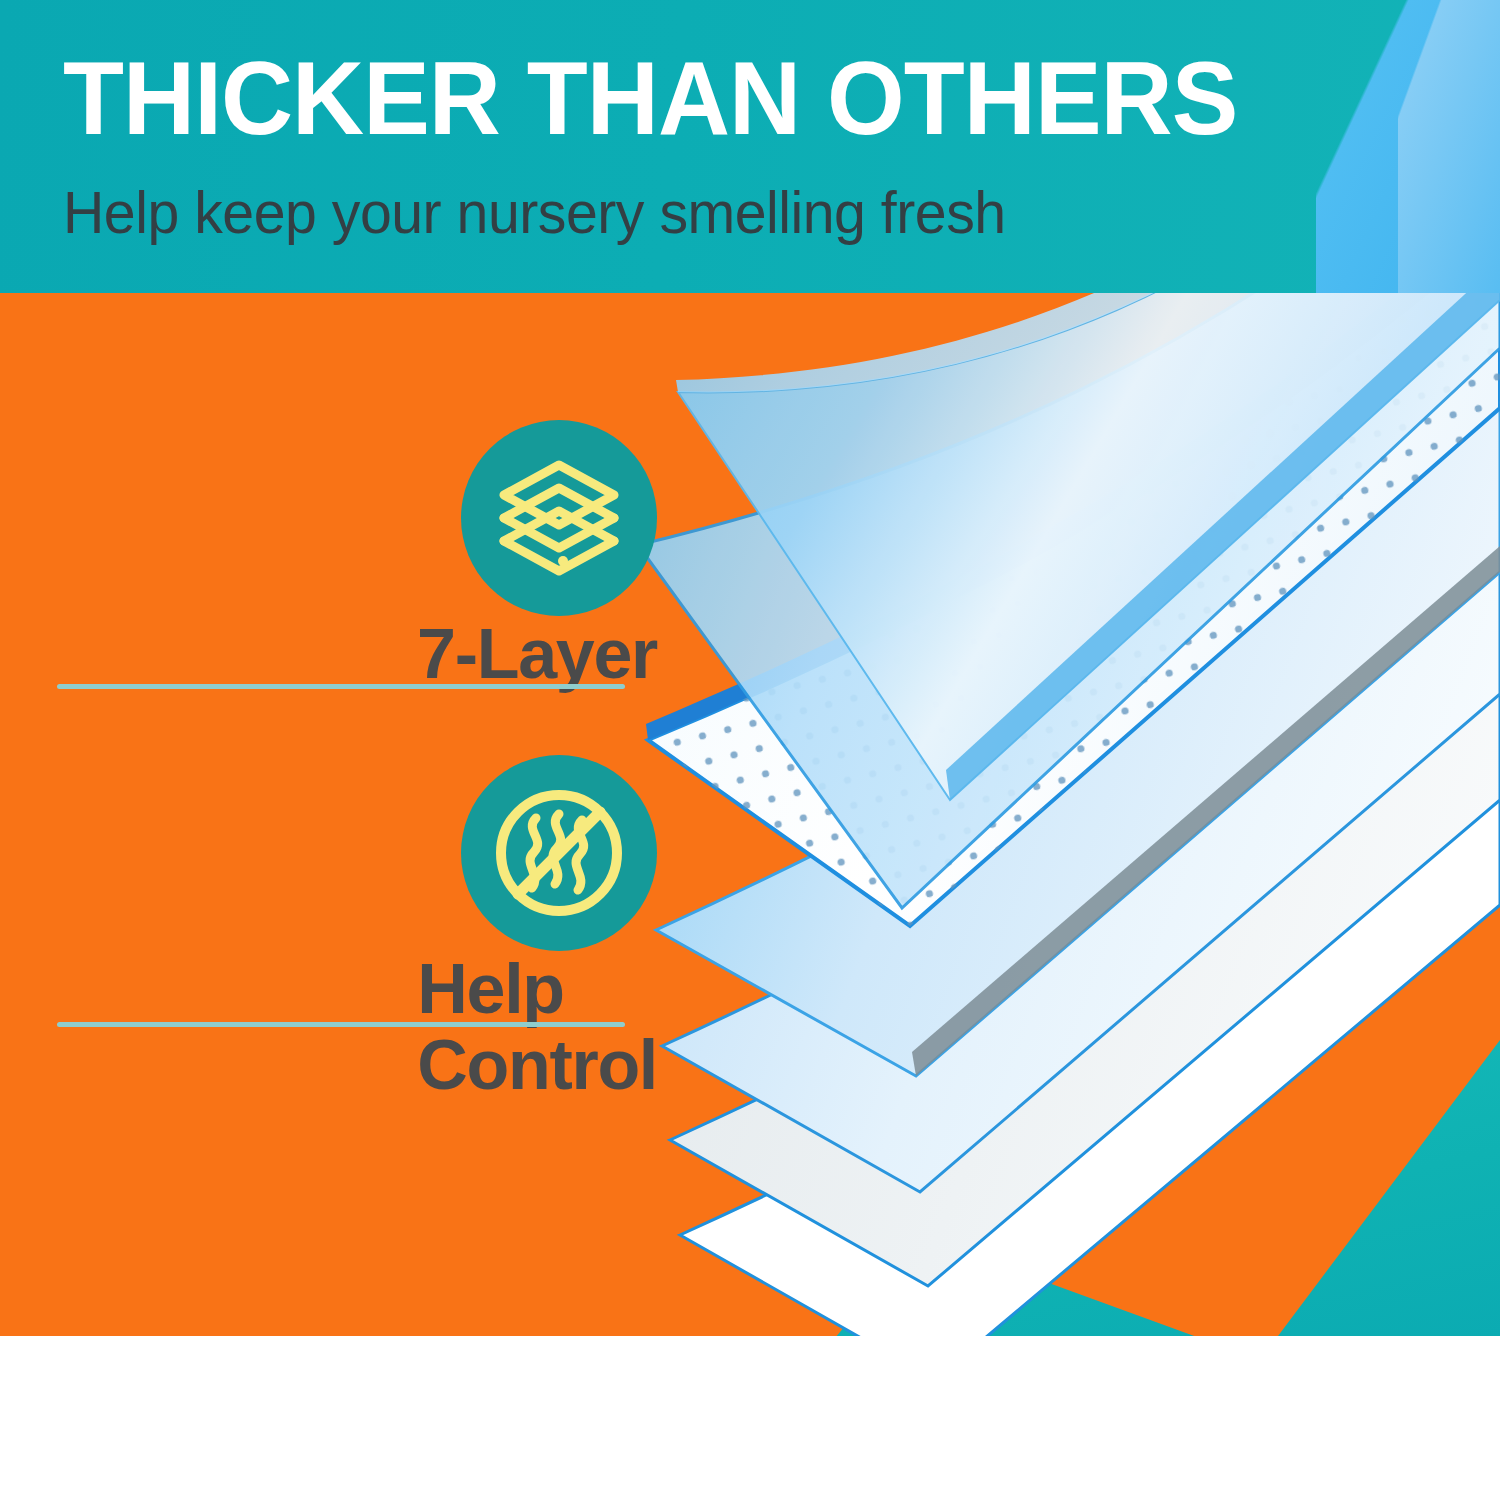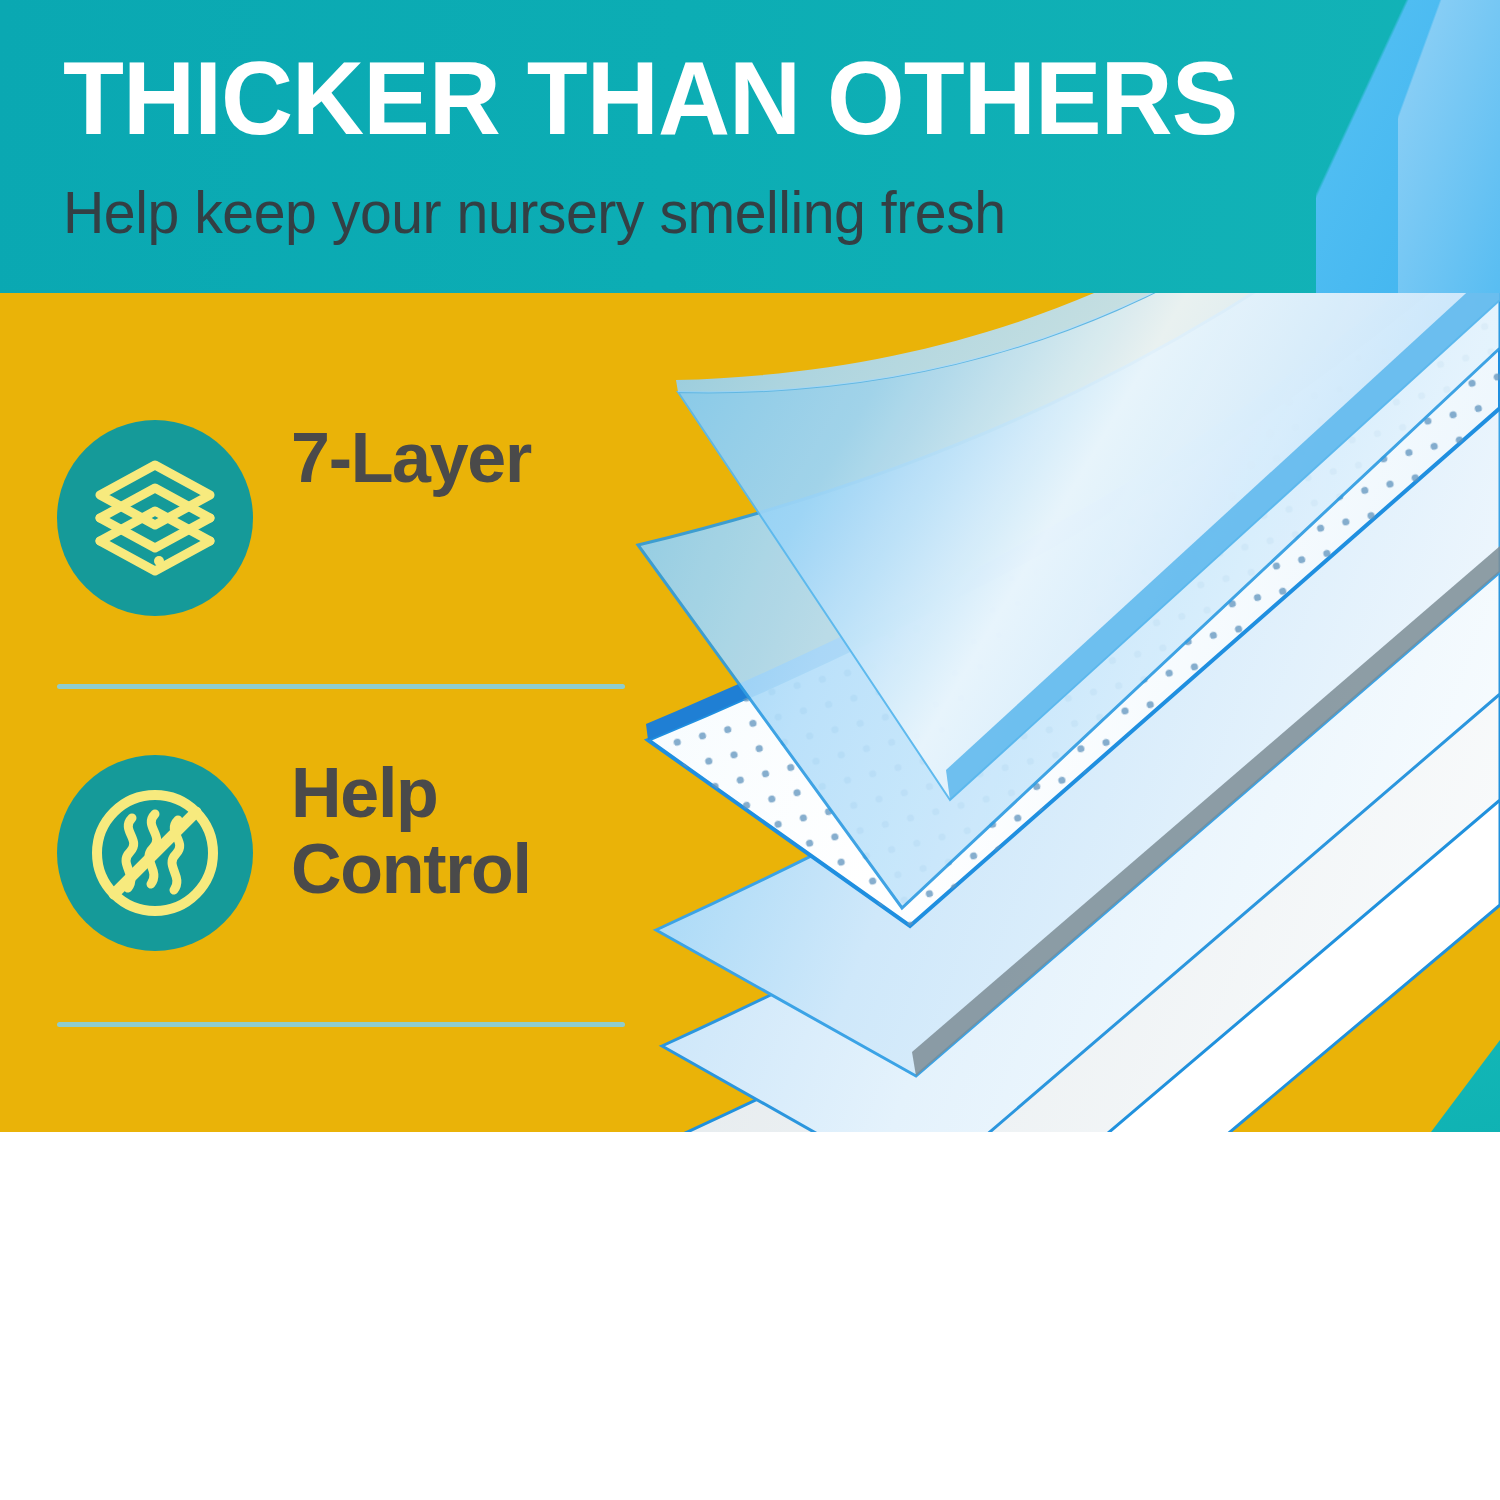--- a/index.html
+++ b/index.html
@@ -6,23 +6,23 @@
     margin: 0;
     padding: 0;
     background: #ffffff;
   }
   body {
     font-family: "Liberation Sans", sans-serif;
   }
   #page {
     position: relative;
     width: 1500px;
-    height: 1132px;
+    height: 1336px;
     overflow: hidden;
-    background: #eab308;
+    background: #f97316;
   }
 
   
   #header-band {
     position: absolute;
     left: 0;
     top: 0;
     width: 1500px;
     height: 293px;
     background: linear-gradient(95deg, #0aa8b2 0%, #0cadb4 45%, #13b3b7 100%);
@@ -83,22 +83,23 @@
     left: 0;
     top: 293px;
     width: 660px;
     height: 1207px;
     z-index: 6;
   }
   .feature-row {
     position: absolute;
     left: 57px;
     display: flex;
-    align-items: flex-start;
+    align-items: flex-end;
     width: 600px;
+    flex-direction: column;
   }
   #feature-row-0 { top: 127px; }
   #feature-row-1 { top: 462px; }
   #feature-row-2 { top: 796px; }
 
   .feature-icon {
     width: 196px;
     height: 196px;
     border-radius: 50%;
     background: #159a99;

